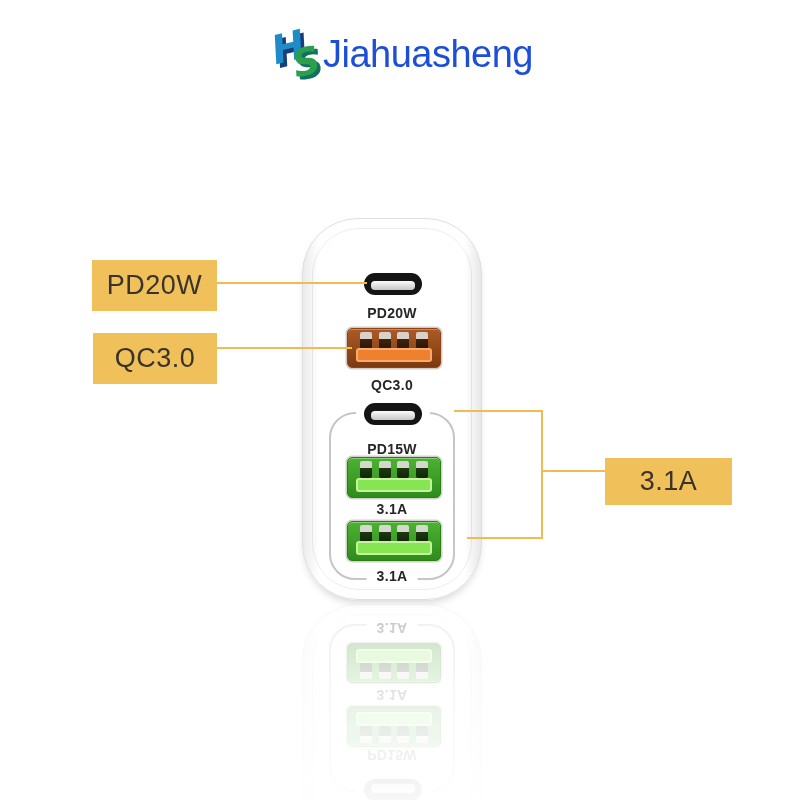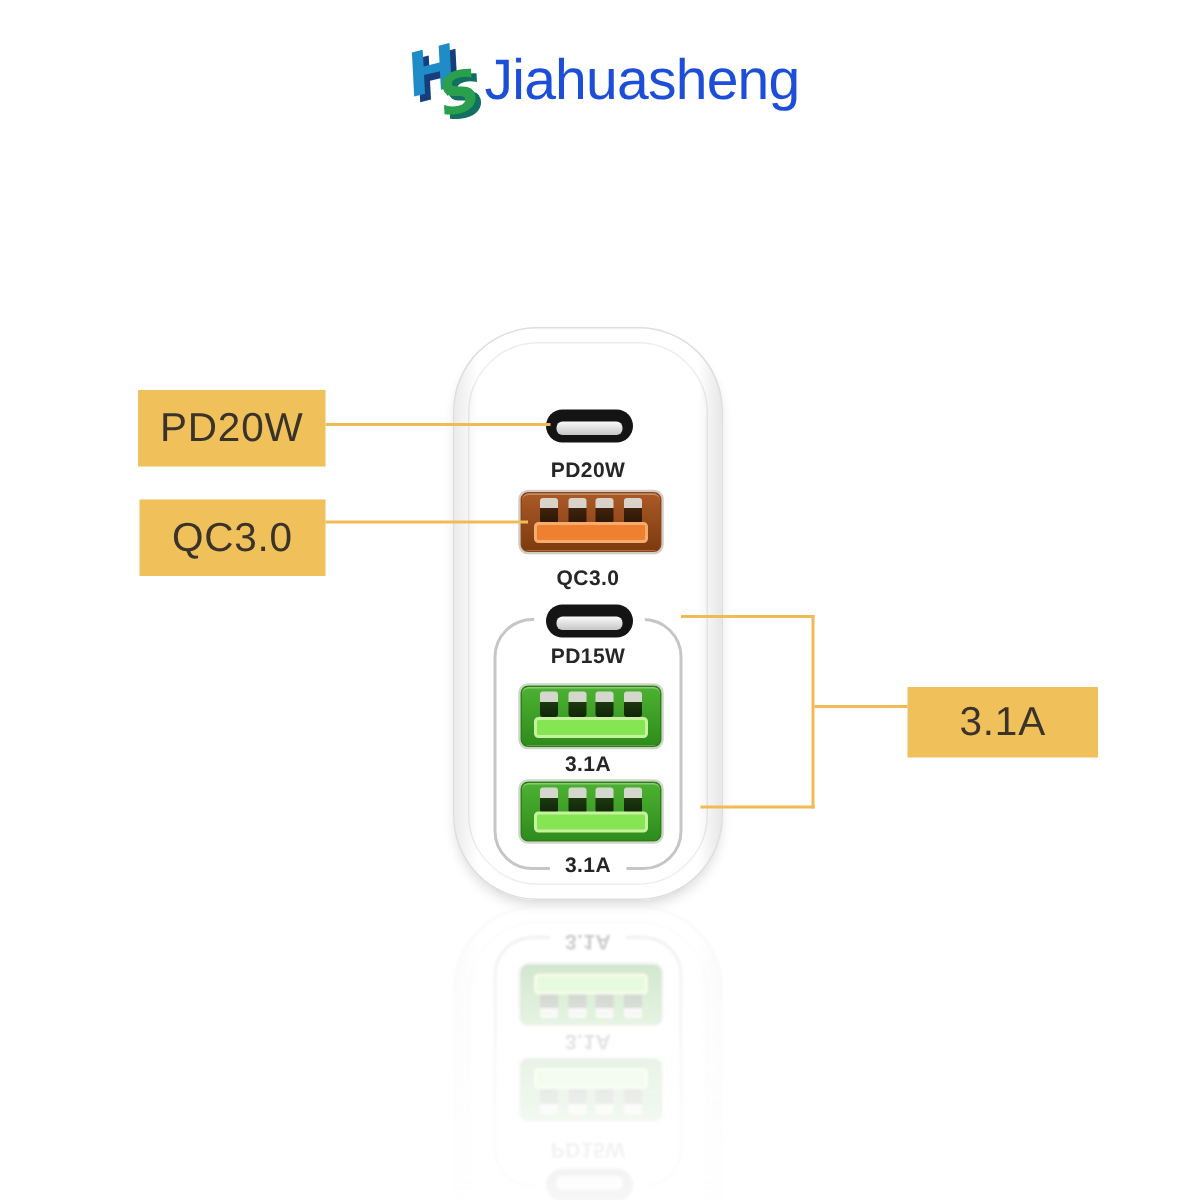--- a/index.html
+++ b/index.html
@@ -16,21 +16,21 @@
   .charger{position:absolute;left:302px;top:218px;width:180px;height:382px;
            border:1px solid #dedede;border-radius:56px;
            background:linear-gradient(90deg,#ebebeb 0%,#ffffff 9%,#ffffff 91%,#e7e7e7 100%);
            box-shadow:0 5px 9px -3px rgba(0,0,0,.18);box-sizing:border-box;}
   .face-line{position:absolute;inset:9px;border:1.5px solid rgba(0,0,0,.07);border-radius:47px;}
 
   .plabel{position:absolute;left:0;width:100%;text-align:center;font-size:14px;font-weight:700;
           color:#262626;letter-spacing:.3px;line-height:16px;}
   .lbl-pd20w{top:86px;}
   .lbl-qc30{top:158px;}
-  .lbl-pd15w{top:210px;}
+  .lbl-pd15w{top:222px;}
   .lbl-31a1{top:282px;}
   .plabel-cut{left:50%;width:auto;transform:translateX(-50%);top:349px;background:#fff;padding:0 10px;}
 
   
   .usbc{position:absolute;width:58px;height:22px;background:#141414;border-radius:11px;}
   .usbc-top{left:61px;top:54px;}
   .usbc-slot{position:absolute;left:7px;right:7px;top:8px;bottom:5px;border-radius:4px;
              background:linear-gradient(180deg,#fafafa,#c6c6c6);}
 
   

